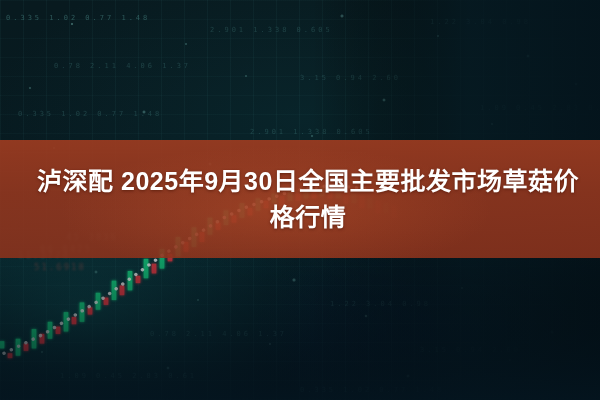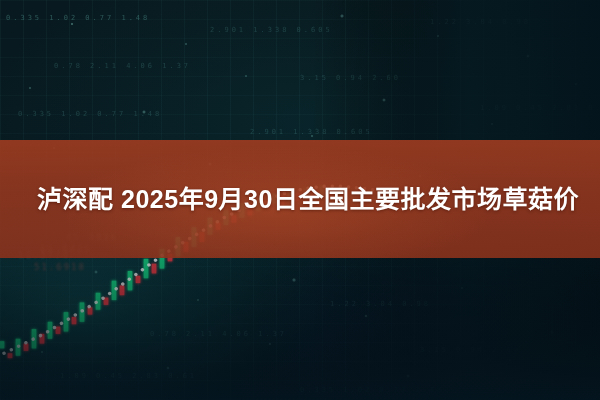--- a/index.html
+++ b/index.html
@@ -328,15 +328,16 @@
       </g>
 
     <rect x="0" y="0" width="600" height="400" fill="url(#fadeRight)"></rect>
     <rect x="0" y="0" width="600" height="400" fill="url(#fadeBottom)"></rect>
   </svg>
 
   <div id="title-band"></div>
 
   <div id="headline">
     <span class="line line-1">泸深配 2025年9月30日全国主要批发市场草菇价</span>
+    <span class="line line-2">格行情</span>
   </div>
 
 </div>
 
 </body></html>

